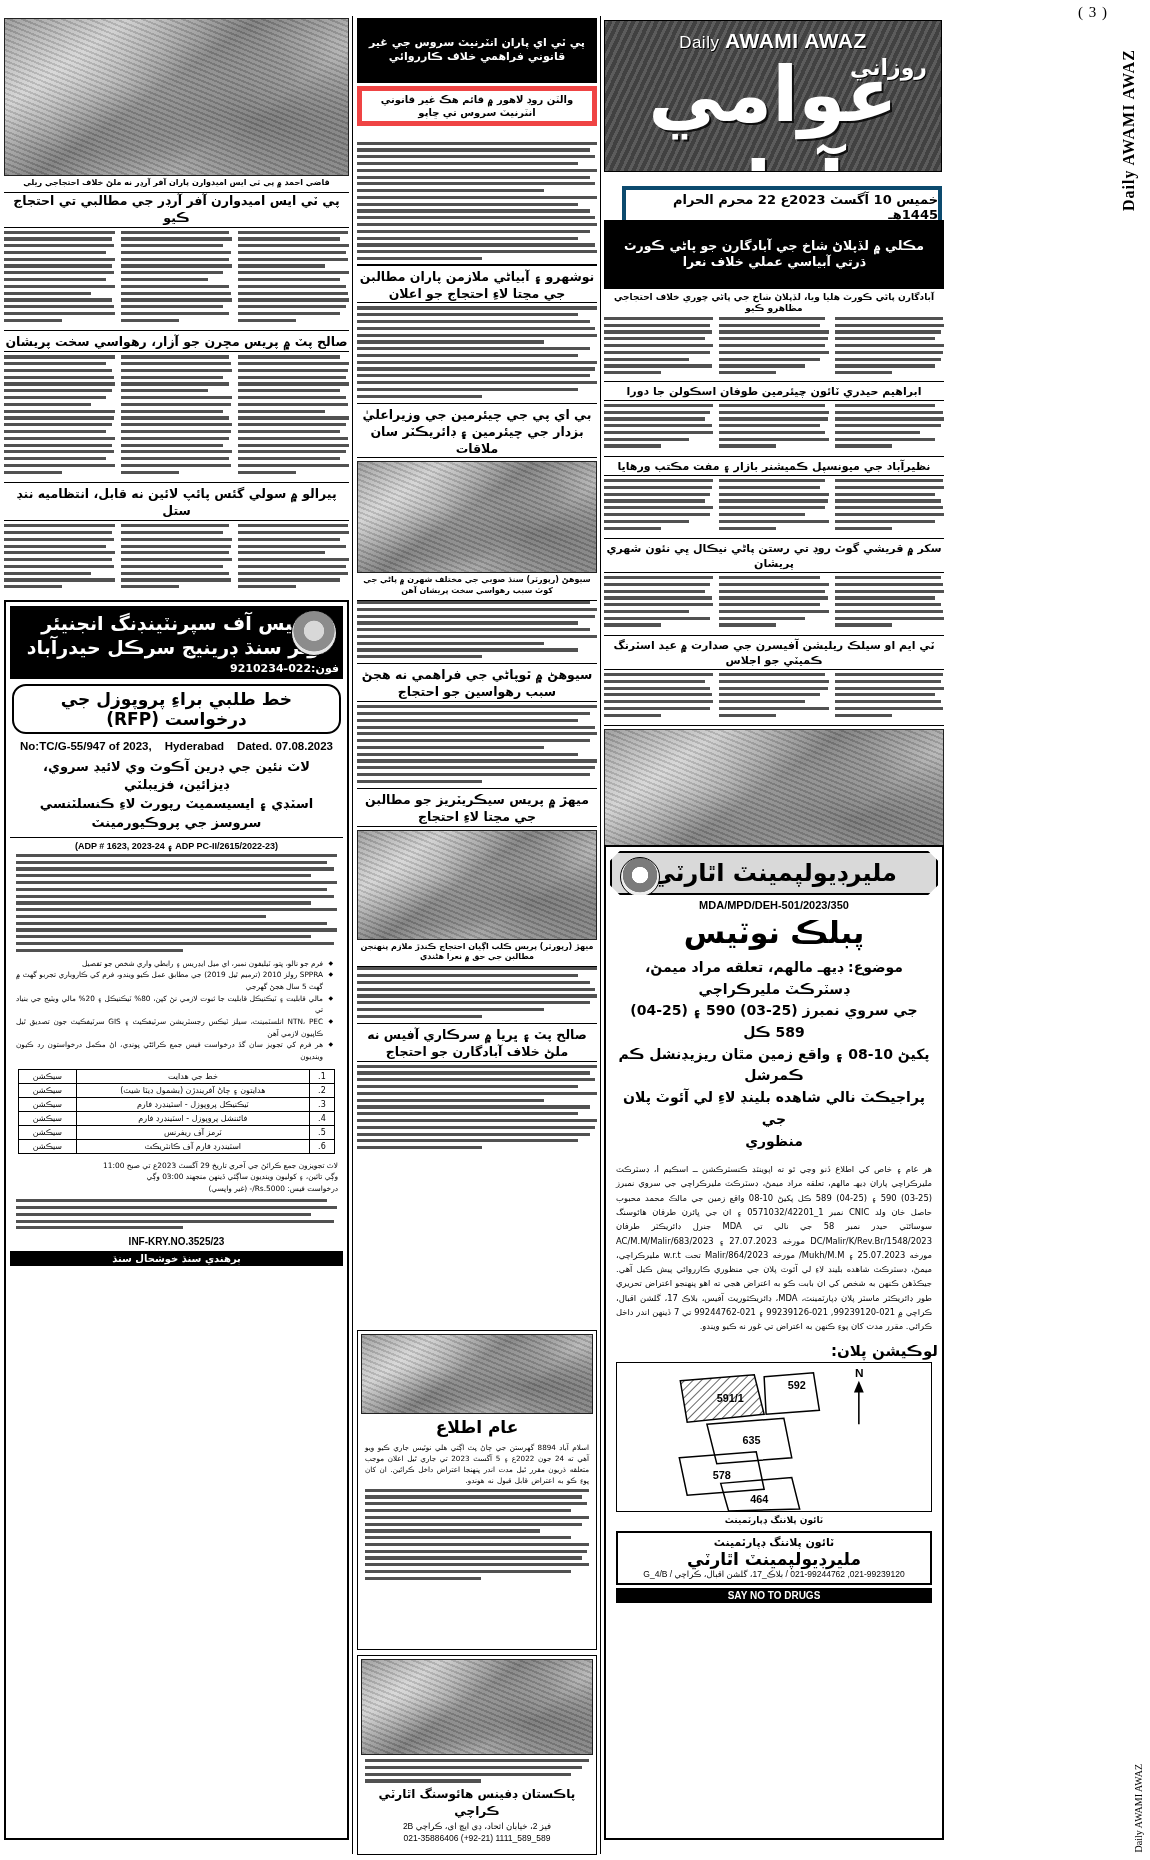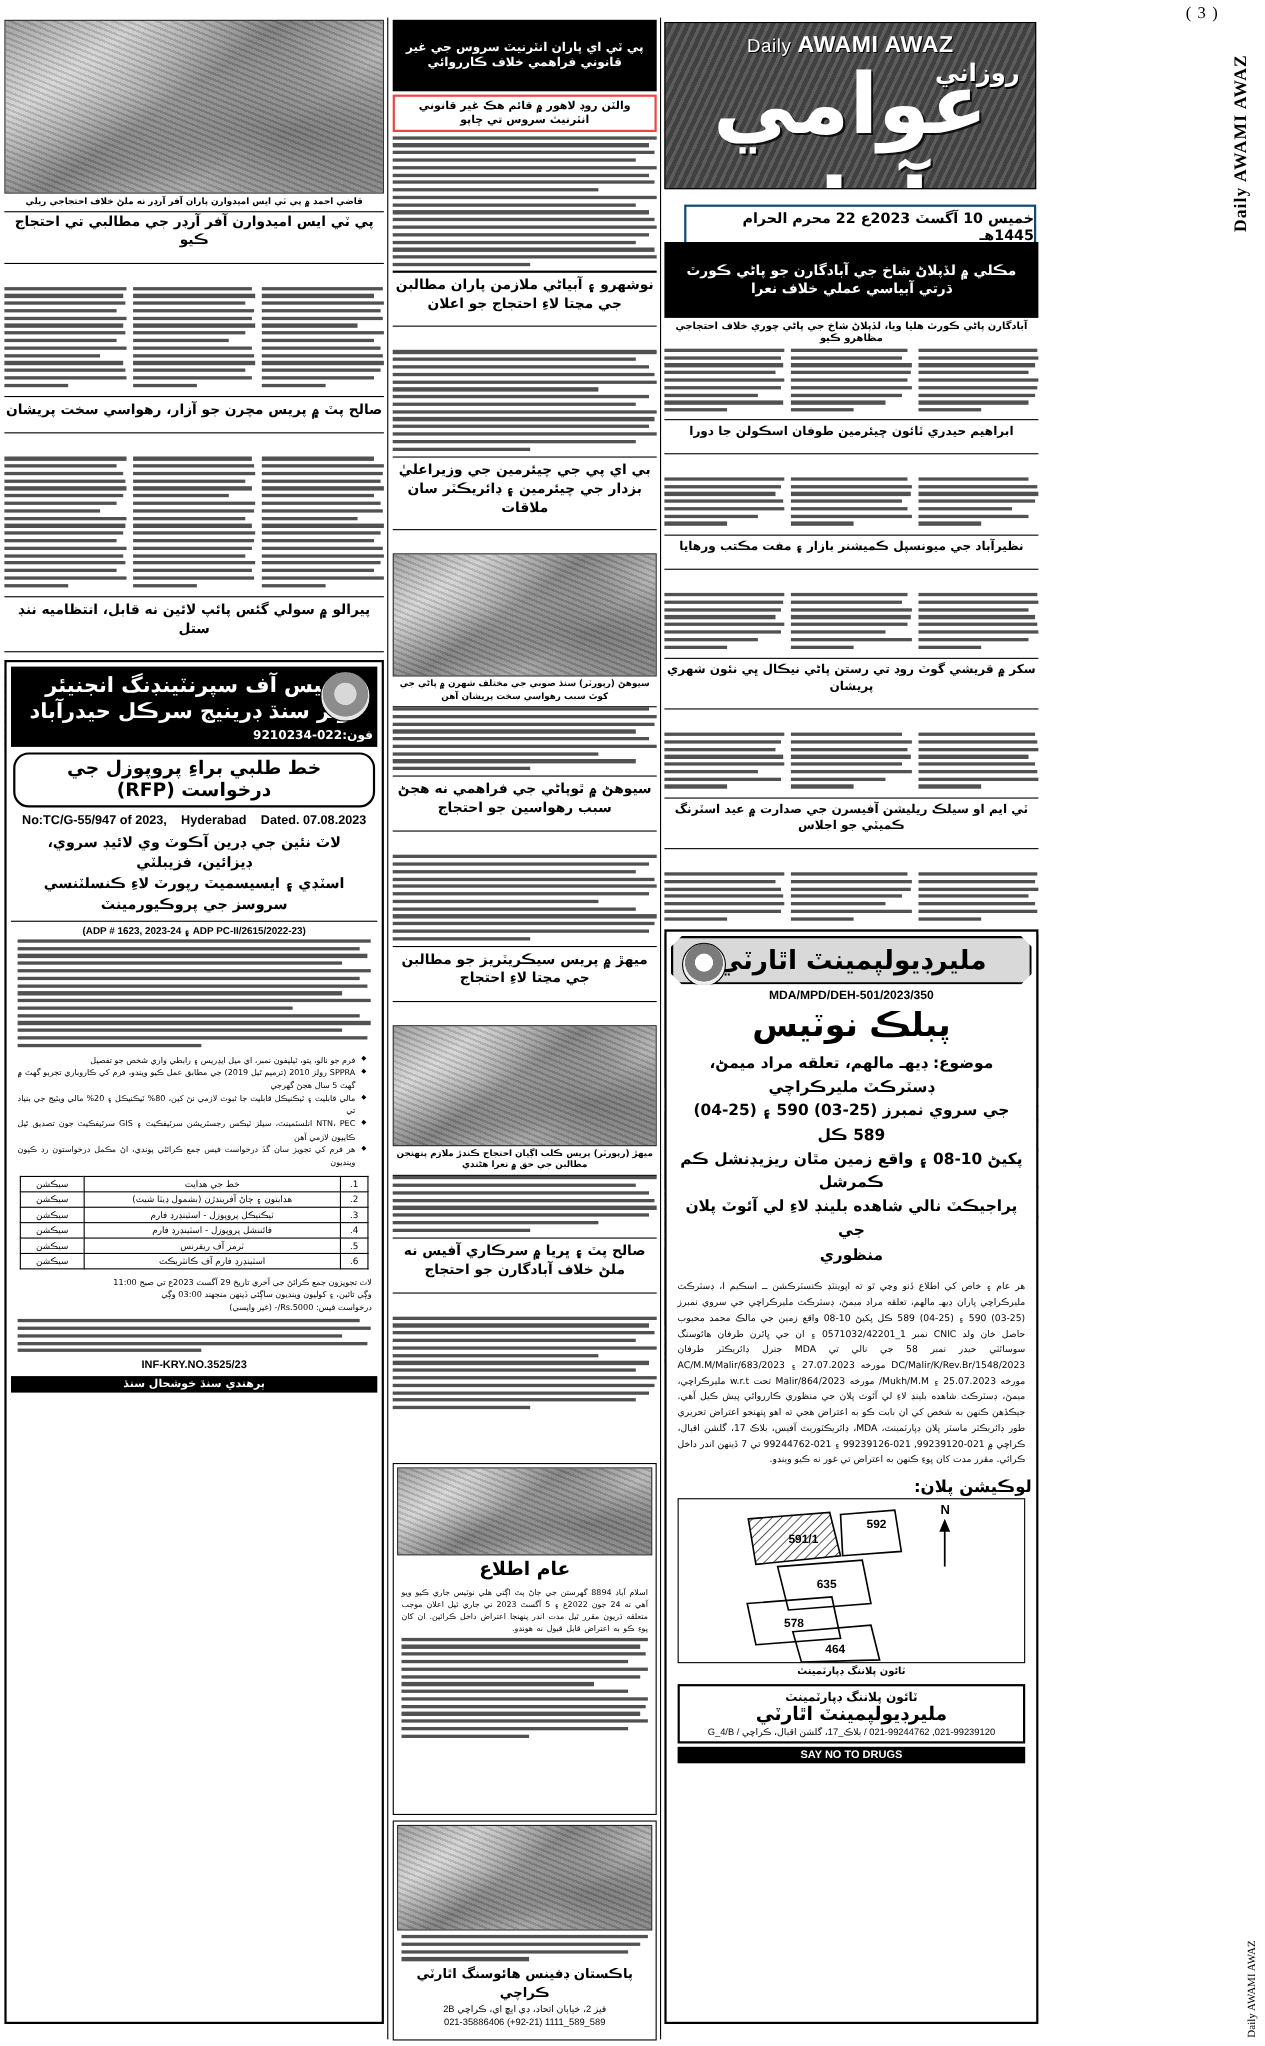--- a/index.html
+++ b/index.html
@@ -68,29 +68,29 @@
     font-size: 11px; font-weight: bold;
     direction: rtl; text-align: center;
     padding: 18px 4px;
     margin-bottom: 3px;
     line-height: 1.3;
   }
   .hl-plain {
     font-size: 12.5px; font-weight: bold;
     direction: rtl; text-align: center;
     line-height: 1.35;
-    margin-bottom: 21px;
+    margin-bottom: 3px;
     border-bottom: 1px solid #000;
-    padding-bottom: 12px;
+    padding-bottom: 0;
   }
   .hl-box {
-    border: 2px solid #ef4444;
+    border: 5px solid #ef4444;
     font-size: 10px; font-weight: bold;
     direction: rtl; text-align: center;
-    padding: 2px 3px; margin-bottom: 4px;
+    padding: 2px 3px; margin-bottom: 16px;
     line-height: 1.3;
   }
   .hl-sub {
     font-size: 9px; font-weight: bold;
     direction: rtl; text-align: center;
     line-height: 1.3;
     margin-bottom: 2px;
   }
   .rule { border-top: 1px solid #000; margin: 3px 0; }
   .rule2 { border-top: 2px solid #000; margin: 3px 0; }
@@ -187,21 +187,21 @@
     font-size: 22px; font-weight: bold;
     z-index: 3;
     text-shadow: 1px 1px 0 #000;
   }
 
   
   .datebar {
     position: absolute;
     left: 622px; top: 186px;
     width: 320px; height: 42px;
-    border: 2px solid #0c4a6e;
+    border: 4px solid #0c4a6e;
     display: flex; align-items: center; justify-content: center;
     direction: rtl;
     font-size: 13px; font-weight: bold;
     font-family: "DejaVu Sans", sans-serif;
   }
 
   
   .ad-tender {
     position: absolute;
     left: 4px; top: 600px;

